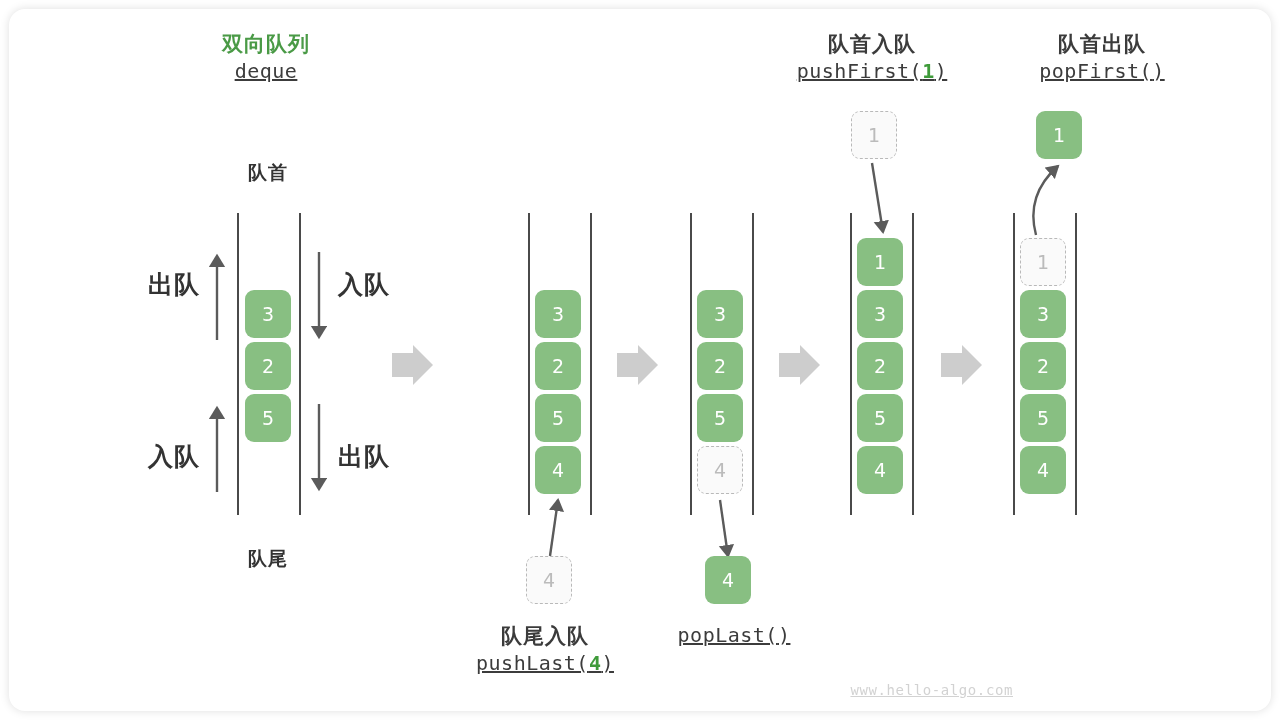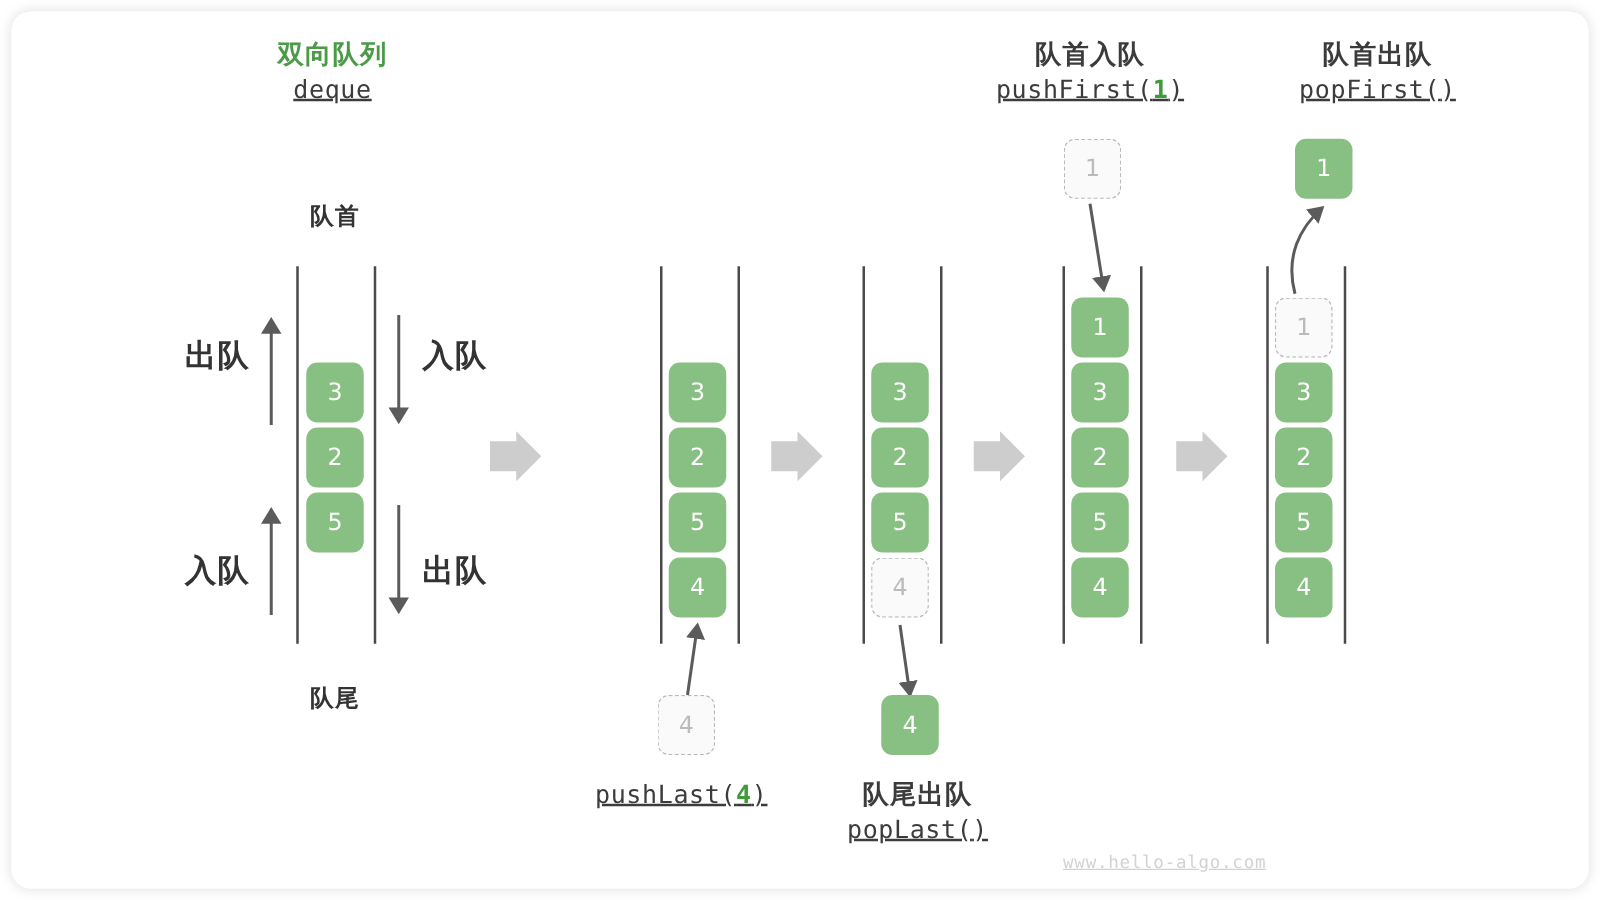--- a/index.html
+++ b/index.html
@@ -176,27 +176,27 @@
   </div>
 
   <div class="hdr" style="left:1002px; top:30px; width:200px;">
     <div class="cn">队首出队</div>
     <div class="code">
       <span>popFirst(</span><span class="arg"></span><span>)</span>
     </div>
   </div>
 
   <div class="hdr" style="left:445px; top:622px; width:200px;">
+    <div class="cn">队尾入队</div>
     <div class="code">
       <span>pushLast(</span><span class="arg">4</span><span>)</span>
     </div>
   </div>
 
   <div class="hdr" style="left:634px; top:622px; width:200px;">
-    <div class="cn">队尾出队</div>
     <div class="code">
       <span>popLast(</span><span class="arg"></span><span>)</span>
     </div>
   </div>
 
   <div class="endlabel" style="left:218px; top:160px; width:100px;">队首</div>
   <div class="endlabel" style="left:218px; top:546px; width:100px;">队尾</div>
 
   <div class="sidelabel" style="left:148px; top:268px;">出队</div>
   <div class="sidelabel" style="left:338px; top:268px;">入队</div>

